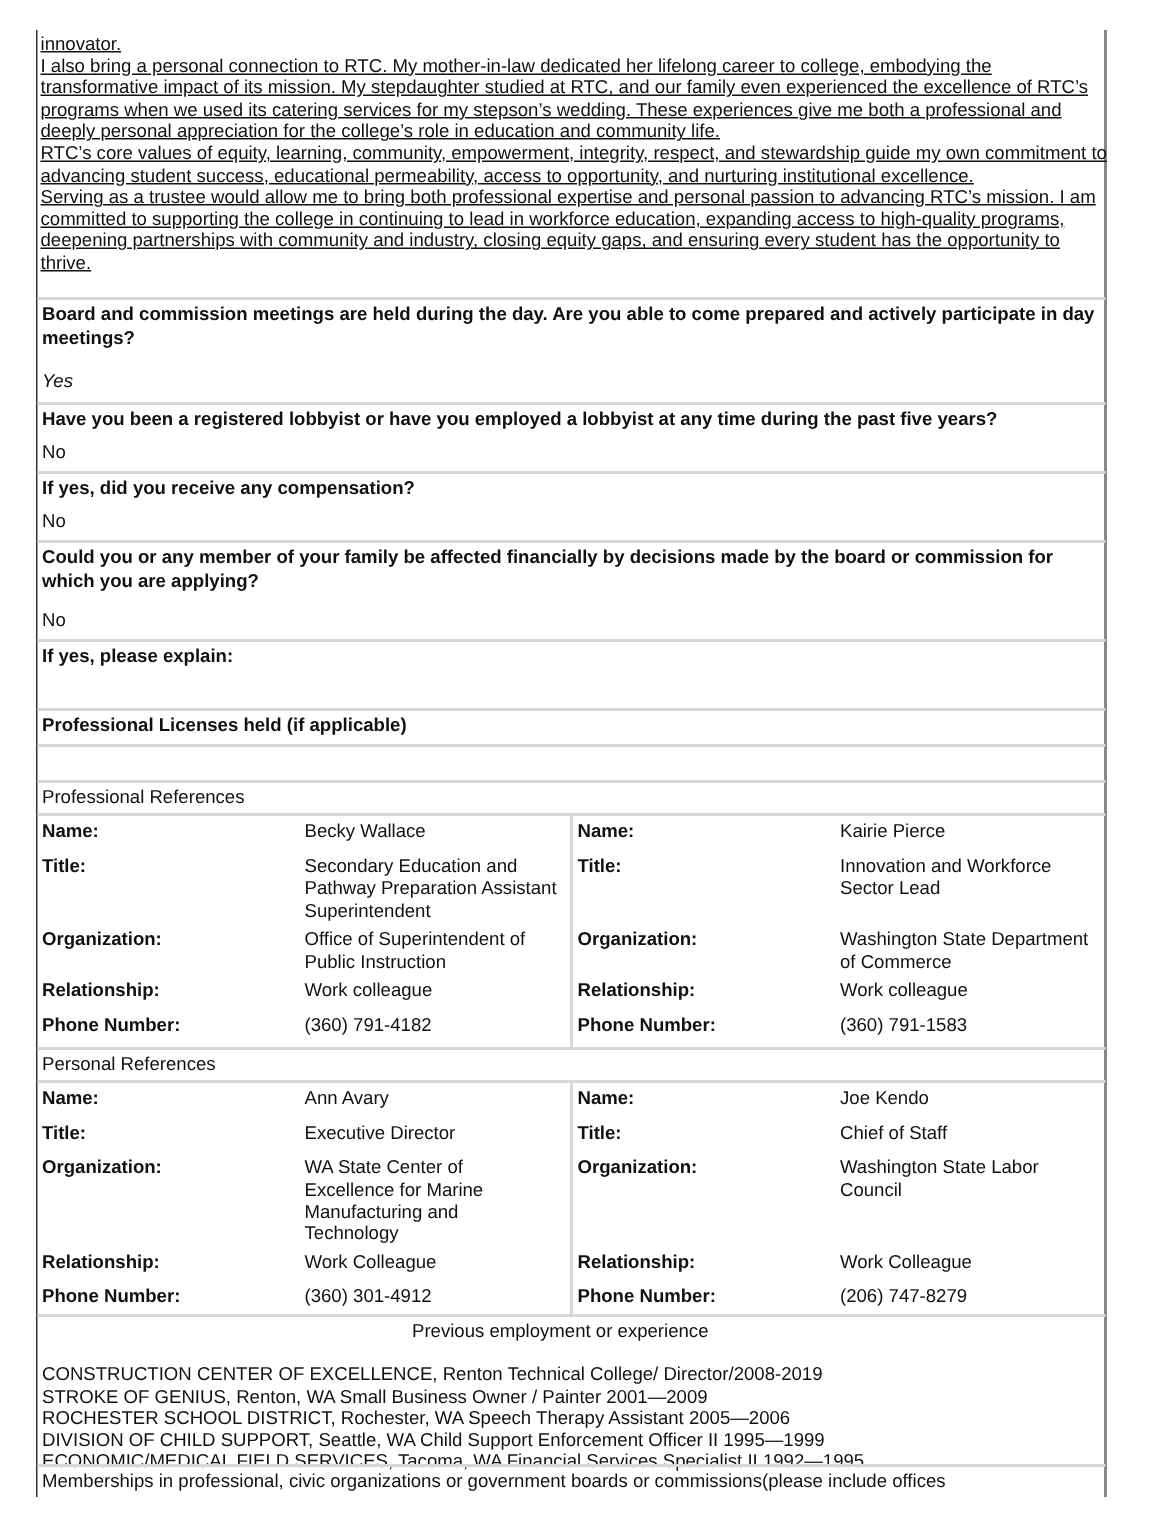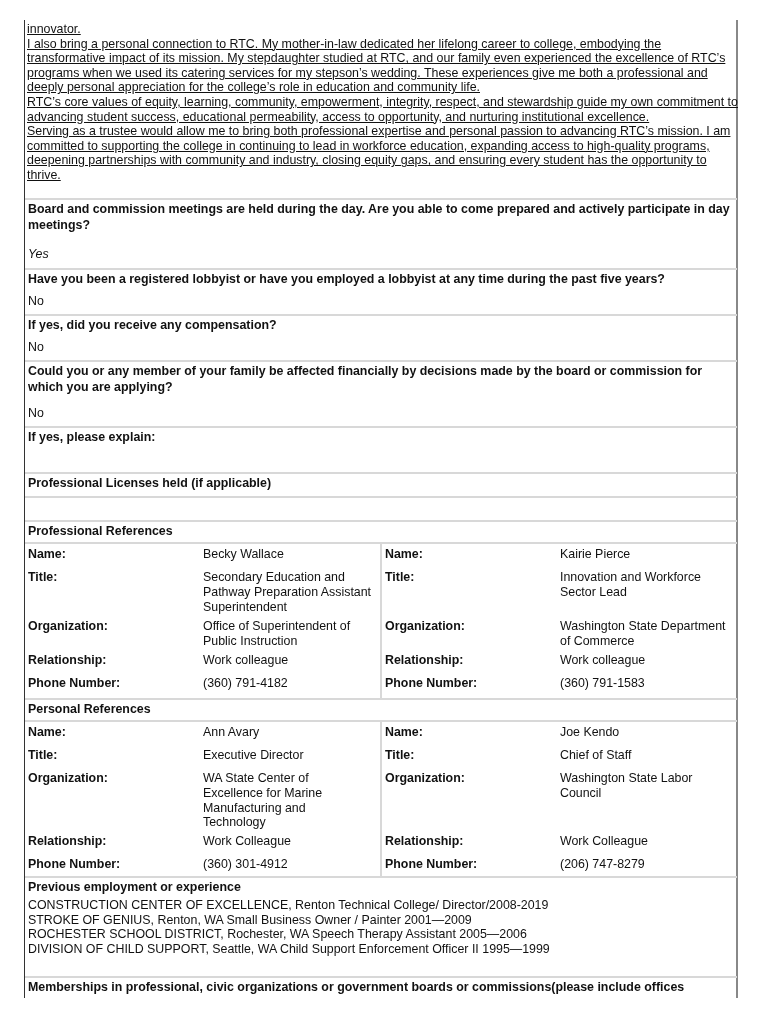--- a/index.html
+++ b/index.html
@@ -5,21 +5,21 @@
   html, body { margin:0; padding:0; background:#ffffff; }
   body { width:768px; height:1024px; overflow:hidden; position:relative;
          font-family:"Liberation Sans", sans-serif; color:#111; }
   .frame { position:absolute; left:24px; top:20px; width:714px; height:978px;
            border-left:1px solid #333; border-right:2px solid #888; box-sizing:border-box; }
   .essay { position:absolute; left:27px; top:22px; width:712px; font-size:12.4px; line-height:14.6px; }
   .essay p { margin:0;text-decoration:underline; }
   .row { position:absolute; left:25px; width:712px; border-top:2px solid #d8d8d8; box-sizing:border-box; }
   .q { font-weight:bold; font-size:12.4px; line-height:15.5px; padding:2px 3px 0 3px; }
   .a { font-size:12.4px; line-height:15px; padding:0 3px; position:absolute; left:0; }
-  .sect { font-weight:bold; font-size:12.4px; line-height:15px; padding:2px 18px 0 3px; }
+  .sect { font-weight:normal; font-size:12.4px; line-height:15px; padding:2px 18px 0 3px; }
   .ref-table { position:absolute; left:25px; width:712px; }
   .ref-col { position:absolute; top:0; width:356px; }
   .ref-col.right { left:355px; border-left:2px solid #d8d8d8; }
   .ref-line { position:absolute; font-size:12.4px; line-height:14.8px; }
   .ref-label { position:absolute; left:3px; font-weight:bold; }
   .ref-value { position:absolute; left:178px; width:175px; }
   .emp { font-size:12.4px; line-height:14.6px; padding:0 3px; }
   .emp div { white-space:nowrap; }
 </style>
 </head>
@@ -160,24 +160,25 @@
         <span class="ref-value">Work Colleague</span>
       </div>
     <div class="ref-line" style="top:135px;width:356px;">
         <span class="ref-label">Phone Number:</span>
         <span class="ref-value">(206) 747-8279</span>
       </div>
   </div>
 </div>
 
 <div class="row" style="top:876px;height:100px;">
-  <div class="sect" style="margin-bottom:3px;">Previous employment or experience</div>
+  <div class="sect" style="margin-bottom:14px;text-align:center;">Previous employment or experience</div>
   <div class="emp">
     <div>CONSTRUCTION CENTER OF EXCELLENCE, Renton Technical College/ Director/2008-2019</div>
     <div>STROKE OF GENIUS, Renton, WA Small Business Owner / Painter 2001—2009</div>
     <div>ROCHESTER SCHOOL DISTRICT, Rochester, WA Speech Therapy Assistant 2005—2006</div>
     <div>DIVISION OF CHILD SUPPORT, Seattle, WA Child Support Enforcement Officer II 1995—1999</div>
+    <div>ECONOMIC/MEDICAL FIELD SERVICES, Tacoma, WA Financial Services Specialist II 1992—1995</div>
   </div>
 </div>
 
 <div class="row" style="top:976px;height:22px;">
   <div class="sect" style="white-space:nowrap;">Memberships in professional, civic organizations or government boards or commissions(please include offices</div>
 </div>
 
 </body></html>

